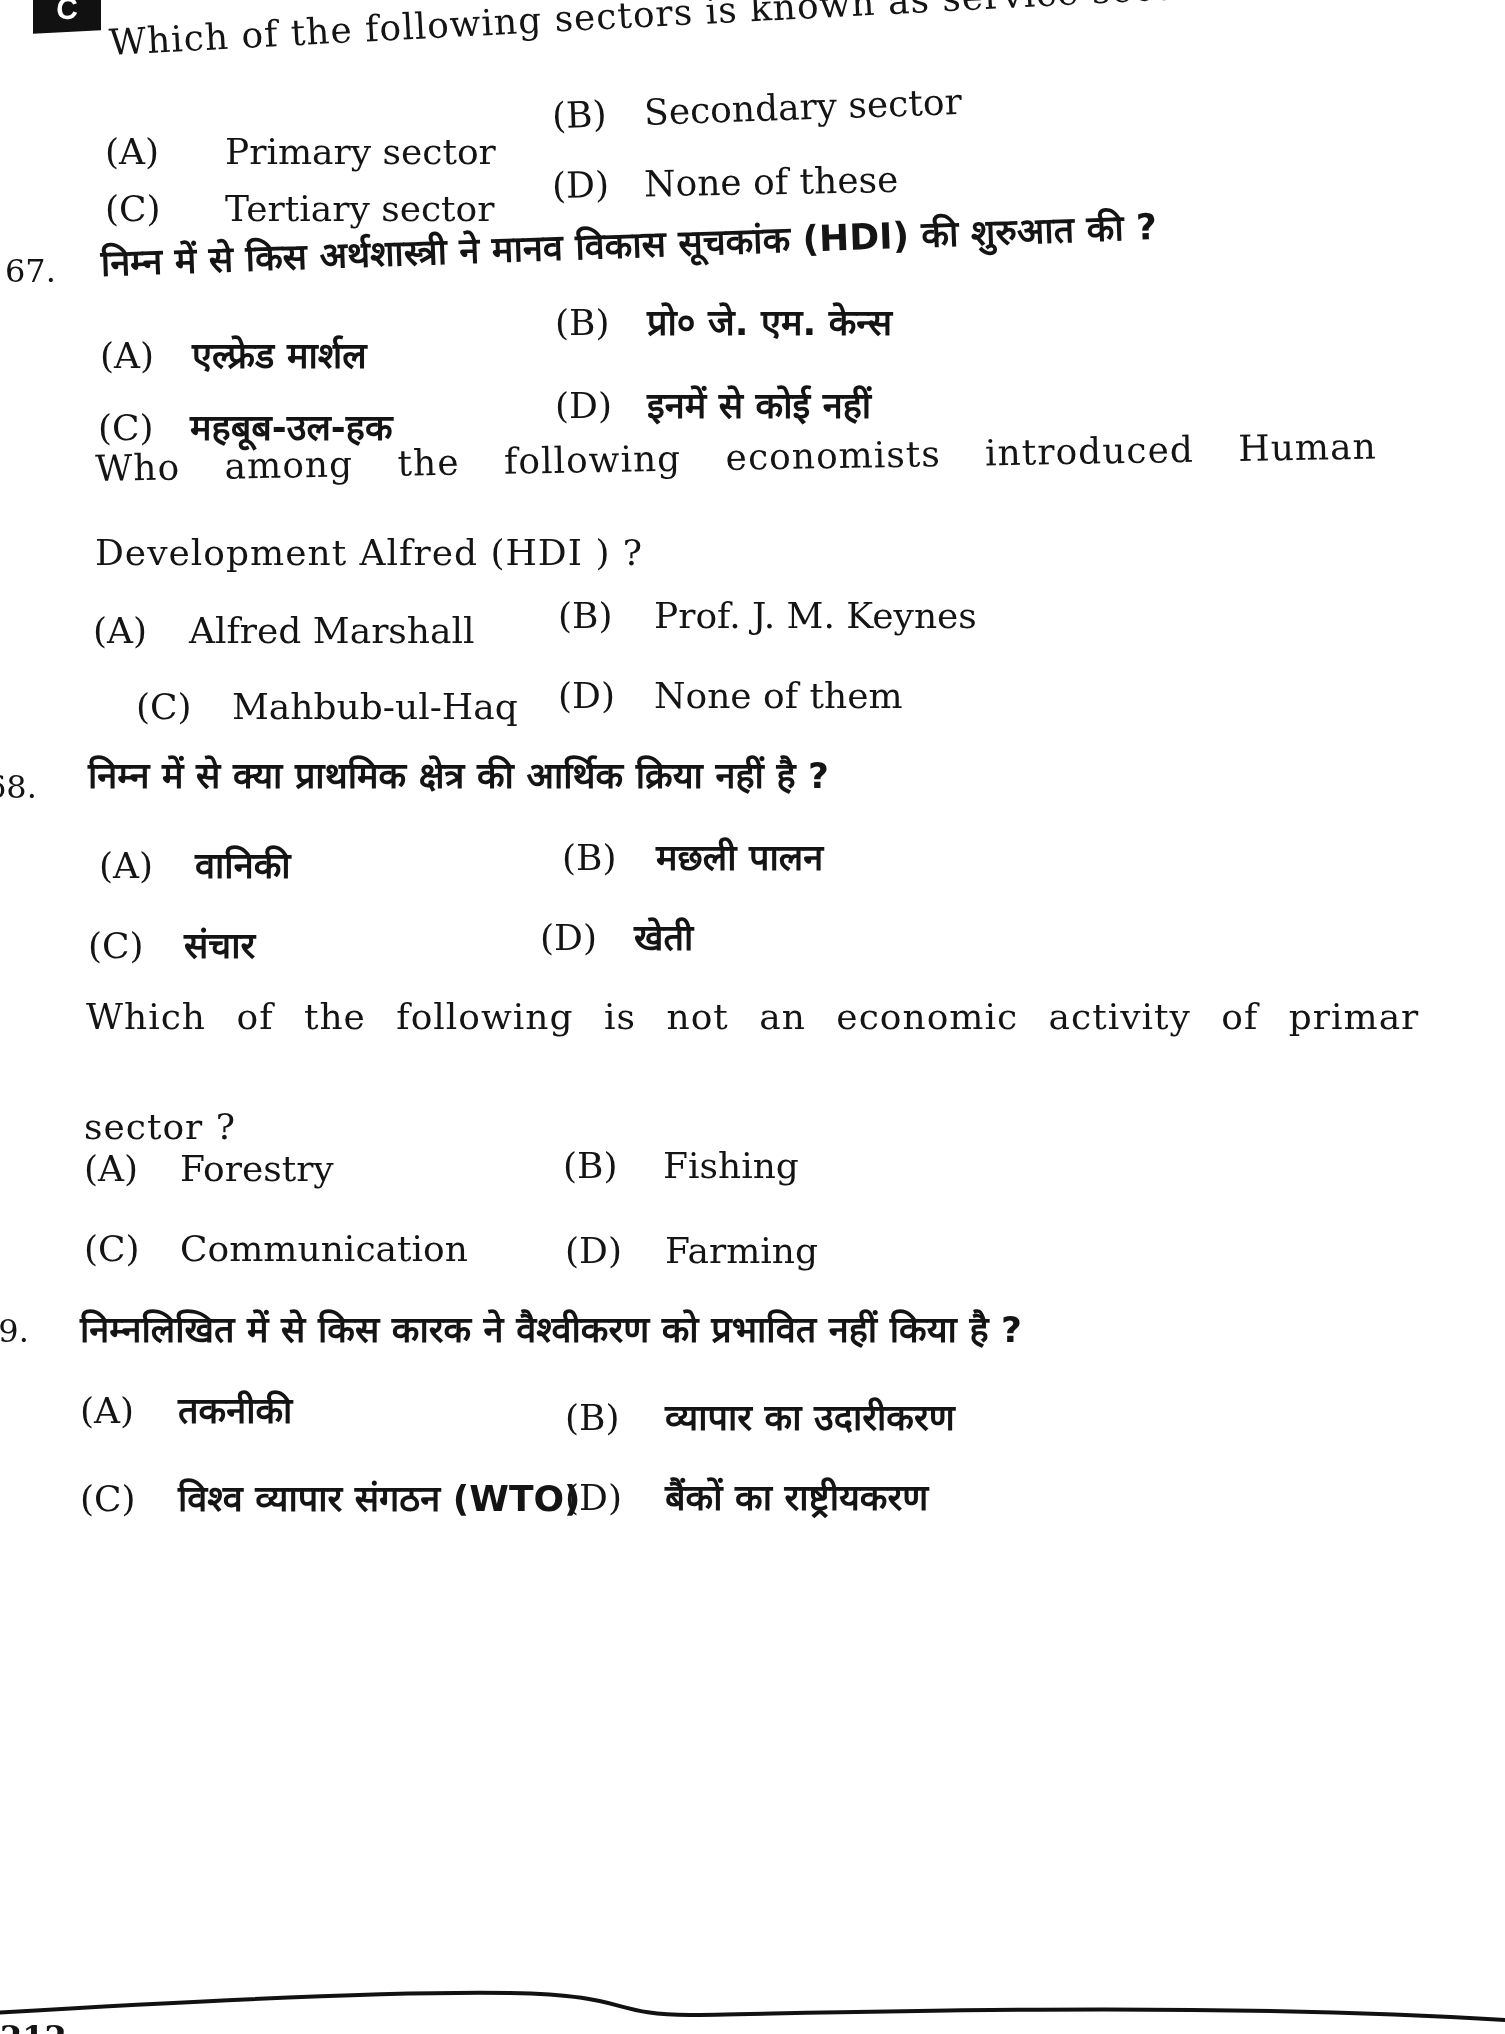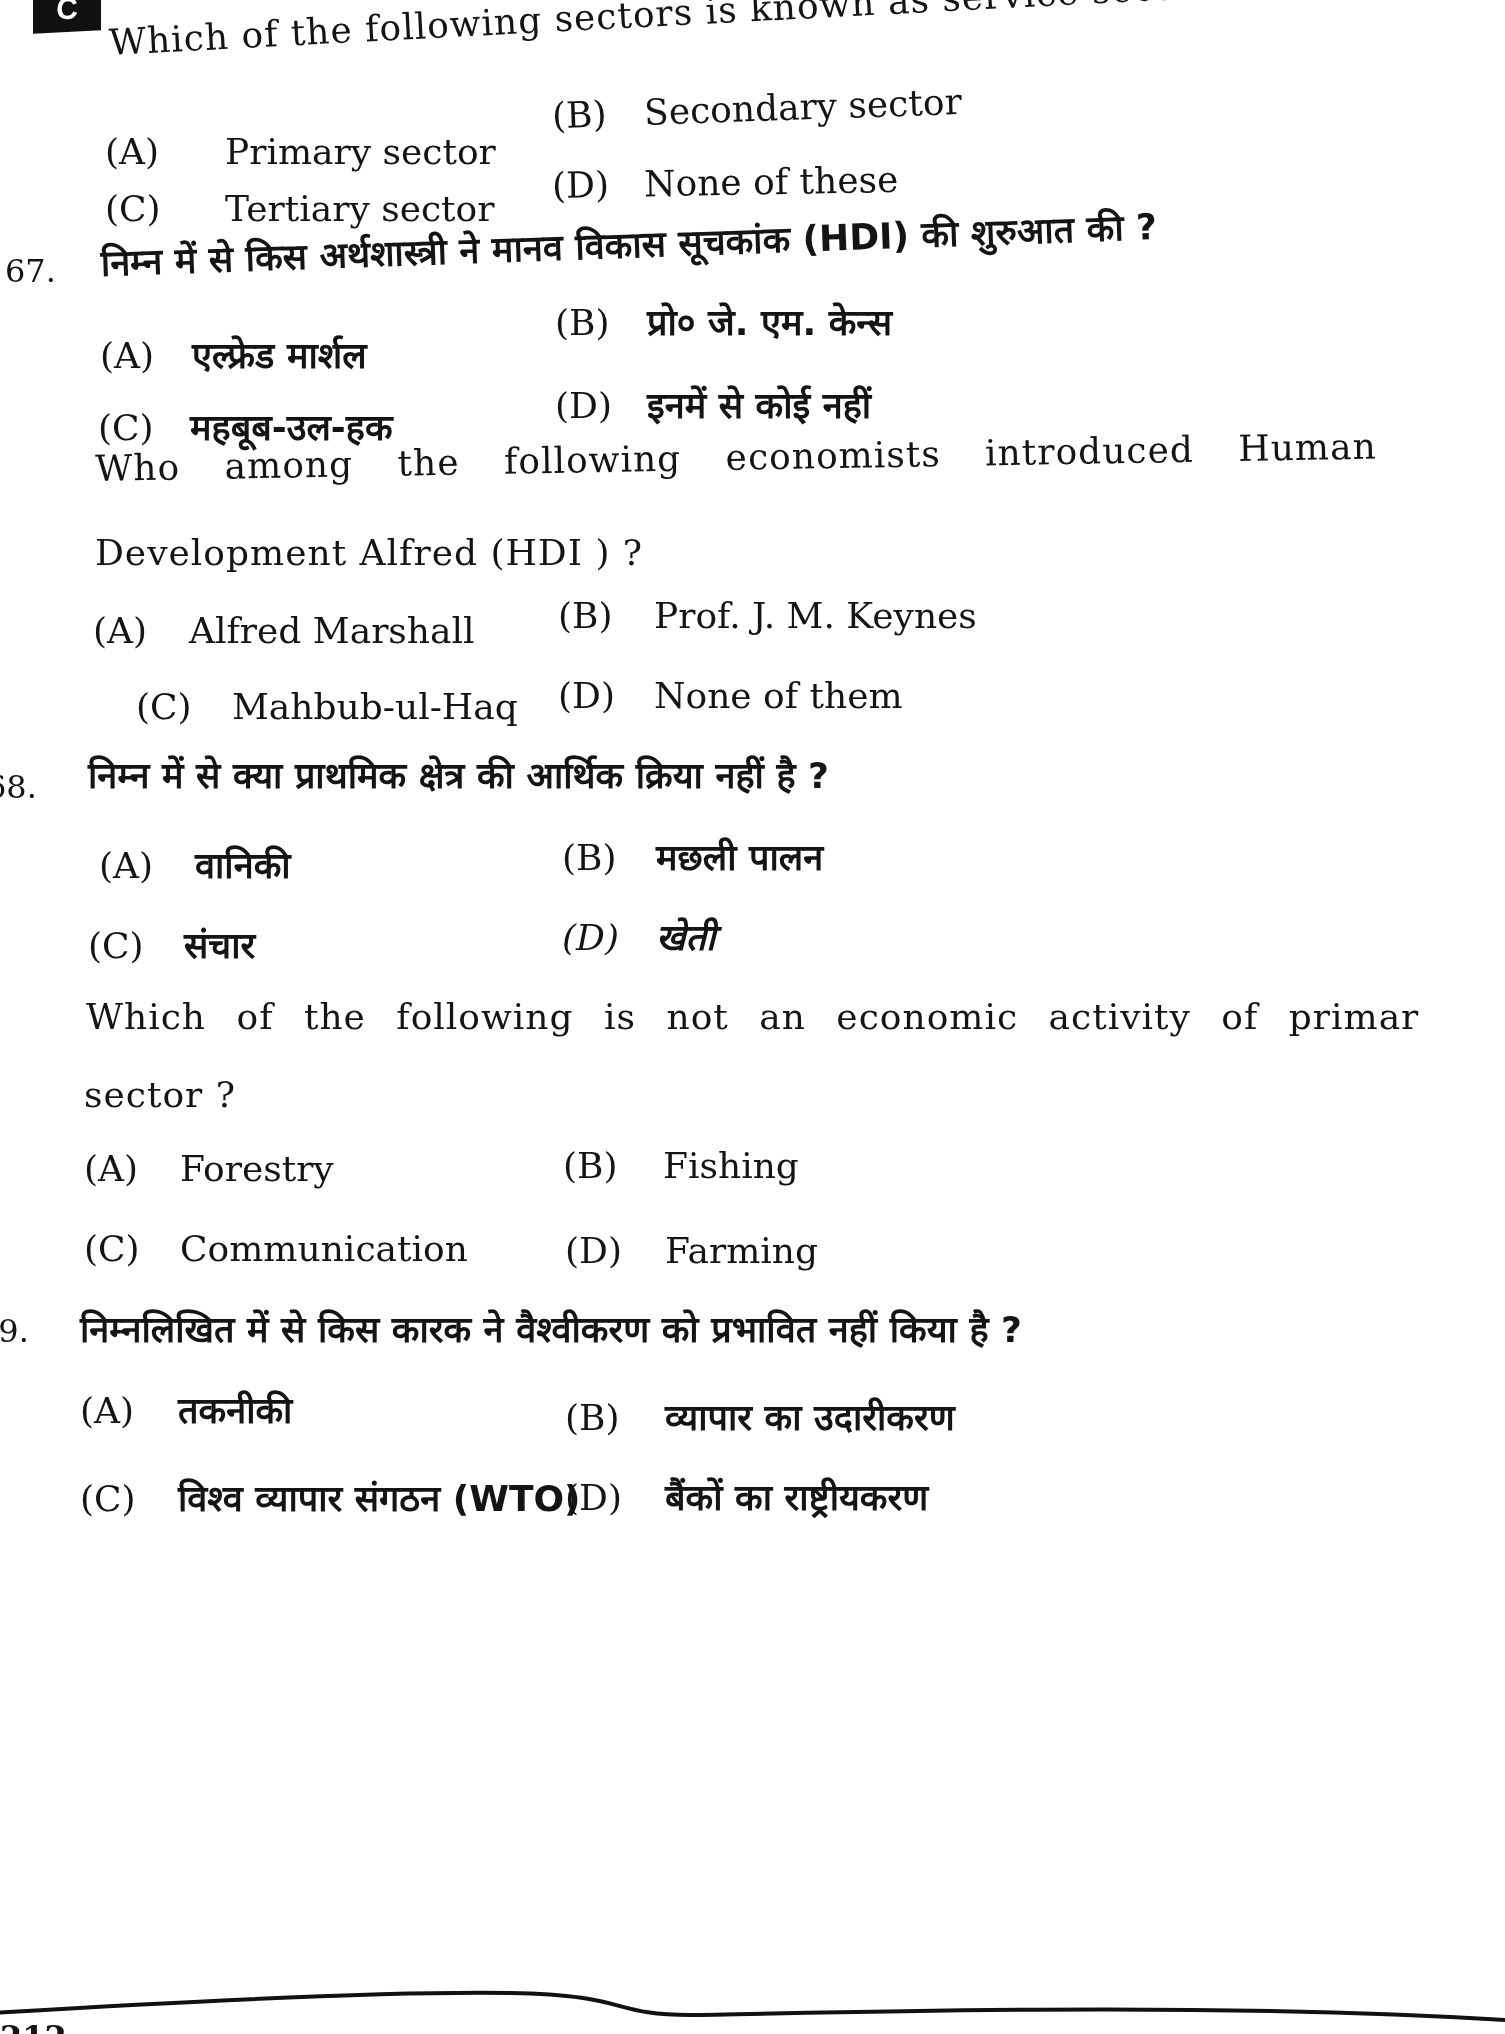--- a/index.html
+++ b/index.html
@@ -80,27 +80,27 @@
 <div class="line q-hi" style="left:88px; top:750px;">निम्न में से क्या प्राथमिक क्षेत्र की आर्थिक क्रिया नहीं है ?</div>
 <div class="opt hi" style="left:90px; top:840px;margin-left:9px;">
   <span class="lbl" style="width:96px">(A)</span><span class="txt">वानिकी</span>
 </div>
 <div class="opt hi" style="left:562px; top:832px;">
   <span class="lbl" style="width:94px">(B)</span><span class="txt">मछली पालन</span>
 </div>
 <div class="opt hi" style="left:88px; top:920px;">
   <span class="lbl" style="width:96px">(C)</span><span class="txt">संचार</span>
 </div>
-<div class="opt hi" style="left:562px; top:912px;font-style:italic;">
+<div class="opt hi" style="left:540px; top:912px;">
   <span class="lbl" style="width:94px">(D)</span><span class="txt">खेती</span>
 </div>
 <div class="line q-en" style="left:86px; top:996px;">
   <span style="word-spacing:18px;">Which of the following is not an economic activity of primar</span>
 </div>
-<div class="line q-en" style="left:84px; top:1074px;text-align:center;">sector ?</div>
+<div class="line q-en" style="left:84px; top:1106px;text-align:center;">sector ?</div>
 <div class="opt" style="left:84px; top:1148px;">
   <span class="lbl" style="width:96px">(A)</span><span class="txt">Forestry</span>
 </div>
 <div class="opt" style="left:563px; top:1145px;">
   <span class="lbl" style="width:100px">(B)</span><span class="txt">Fishing</span>
 </div>
 <div class="opt" style="left:84px; top:1228px;">
   <span class="lbl" style="width:96px">(C)</span><span class="txt">Communication</span>
 </div>
 <div class="opt" style="left:565px; top:1230px;">

